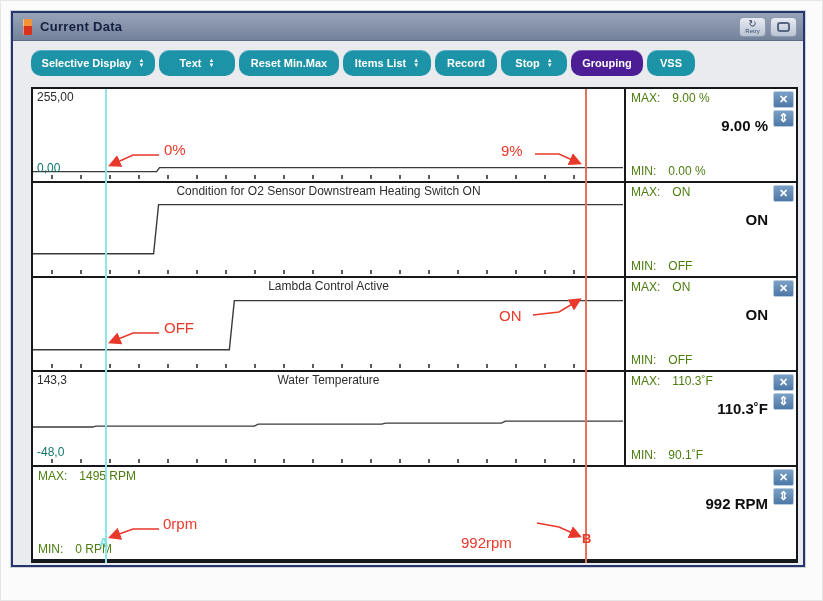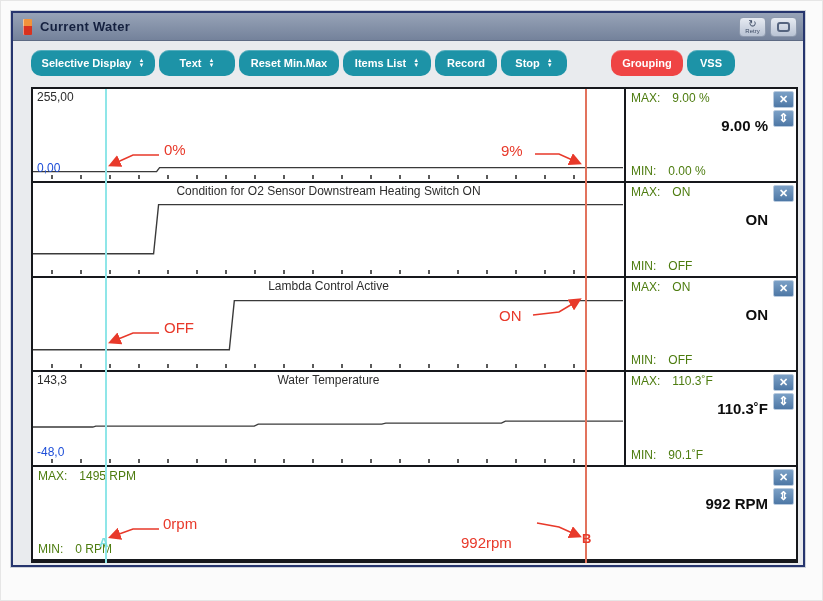--- a/index.html
+++ b/index.html
@@ -24,34 +24,34 @@
   .retry-glyph { font-size:10px; line-height:9px; color:#3c4a63; }
   .retry-text { font-size:6px; line-height:6px; color:#3c4a63; }
   .restore-glyph { width:13px; height:10px; border:2px solid #55647f; border-radius:3px; }
 
   
   .toolbar { position:absolute; left:18px; top:37px; right:6px; height:28px; display:flex; gap:4px; }
   .tool-btn { height:26px; border:none; border-radius:10px; background:#1d93a7;
               color:#fff; font-weight:bold; font-size:11px; font-family:inherit;
               display:flex; align-items:center; justify-content:center; cursor:pointer;
               box-shadow:inset 0 1px 0 rgba(255,255,255,.25); padding:0 6px; }
-  .tool-btn.disabled { background:#ef4444; cursor:default;margin-left:40px; }
+  .tool-btn.disabled { background:#4c1d95; cursor:default; }
   .spin { display:inline-flex; flex-direction:column; margin-left:7px; font-size:6px; line-height:5px; font-style:normal; }
   .spin i { font-style:normal; }
 
   
   .chart-grid { position:absolute; left:18px; top:74px; width:767px; height:476px;
                 border:2px solid #16181c; background:#fff; display:flex; flex-direction:column; }
   .row { flex:1 1 0; display:flex; border-bottom:2px solid #16181c; position:relative; min-height:0; }
   .row:last-child { border-bottom:none; }
   .chart-cell { width:593px; border-right:2px solid #16181c; position:relative; background:#fff; }
   .trace-svg { position:absolute; inset:0; width:100%; height:100%; }
   .ptitle { position:absolute; top:1px; left:0; right:0; text-align:center; font-size:12px; color:#2d2d2d; }
   .scale-top { position:absolute; top:1px; left:4px; font-size:12px; color:#2d2d2d; }
-  .scale-bottom { position:absolute; bottom:6px; left:4px; font-size:12px; color:#1d4ed8; }
+  .scale-bottom { position:absolute; bottom:6px; left:4px; font-size:12px; color:#0f766e; }
   .scale-bottom.indent { left:20px; }
   .ticks { position:absolute; left:18px; bottom:2px; width:545px; height:4px;
            background-image:repeating-linear-gradient(to right,#5a5a5a 0 2px,transparent 2px 29px); }
 
   
   .value-cell { flex:1; position:relative; background:#fff; }
   .maxrow,.minrow { position:absolute; left:5px; font-size:12px; color:#4d7c0f; white-space:nowrap; }
   .maxrow { top:2px; }
   .minrow { bottom:3px; }
   .maxrow .v,.minrow .v { margin-left:12px; }
@@ -74,21 +74,21 @@
   .cursor-letter.b { color:#e8392a; left:549px; top:442px; }
 </style>
 </head>
 <body>
 
 <div class="page-frame">
   <div class="window">
 
     <div class="titlebar">
       <span class="title-icon"></span>
-      <span class="title-text">Current Water</span>
+      <span class="title-text">Current Data</span>
       <div class="tb-right">
         <button class="tb-btn">
           <span class="retry-glyph">↻</span>
           <span class="retry-text">Retry</span>
         </button>
         <button class="tb-btn">
           <span class="restore-glyph"></span>
         </button>
       </div>
     </div>

